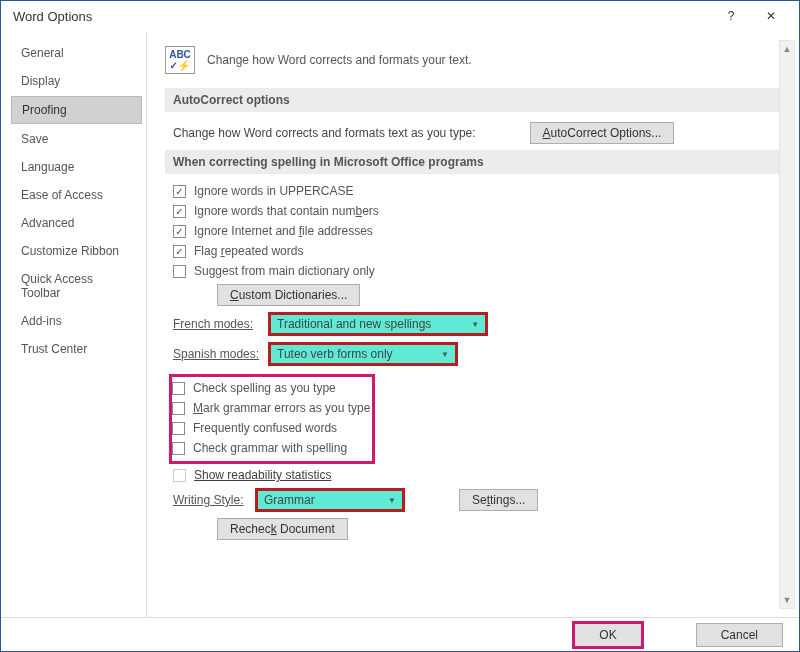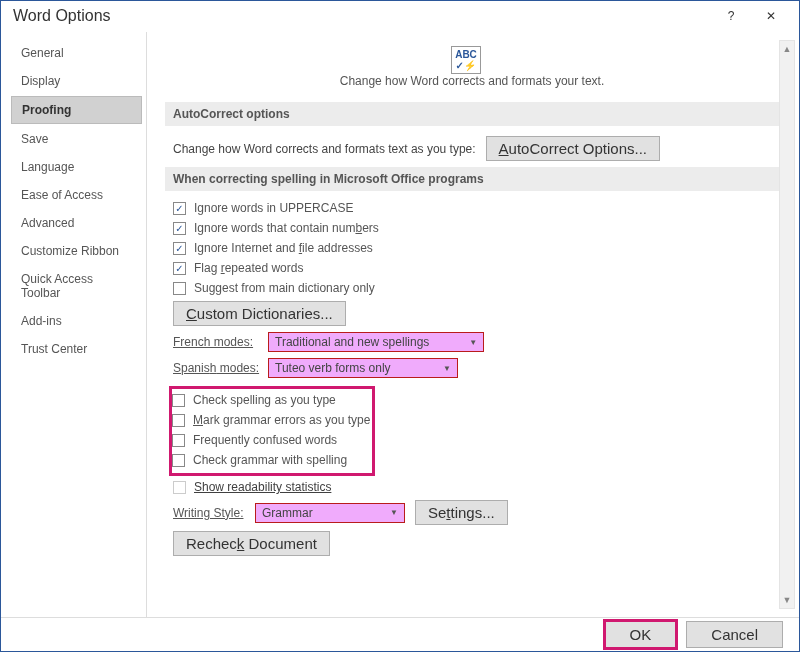--- a/index.html
+++ b/index.html
@@ -1,41 +1,41 @@
 <!DOCTYPE html>
 <html><head>
 <meta charset="utf-8">
 <style>
 * { box-sizing: border-box; margin: 0; padding: 0; }
 body { font-family: "Segoe UI", Tahoma, sans-serif; font-size: 12px; color: #444; background: #fff; }
 .window { width: 800px; height: 652px; border: 1px solid #2b579a; background: #fff; position: relative; display: flex; flex-direction: column; }
 .titlebar { height: 30px; display: flex; align-items: center; padding: 0 8px; color: #333; }
-.titlebar .title { flex: 1; font-size: 16px; padding-left: 4px; }
+.titlebar .title { flex: 1; font-size: 13px; padding-left: 4px; }
 .titlebar .winbtn { width: 40px; height: 30px; display: flex; align-items: center; justify-content: center; font-family: "Segoe UI Symbol", sans-serif; font-size: 12px; color: #333; cursor: pointer; }
 .body { flex: 1; display: flex; border-top: 1px solid transparent; overflow: hidden; }
 .sidebar { width: 140px; border-right: 1px solid #ddd; padding: 6px 0; background: #fff; margin-left: 6px; }
 .sidebar .item { padding: 6px 10px; margin: 2px 4px; color: #555; cursor: pointer; }
-.sidebar .item.selected { background: #d1d1d1; border: 1px solid #bbb; color: #333; font-weight: bold; }
+.sidebar .item.selected { background: #d1d1d1; border: 1px solid #bbb; color: #333; }
 .content { flex: 1; position: relative; padding: 10px 20px 10px 18px; overflow: hidden; }
 .scrollbar { position: absolute; right: 4px; top: 8px; bottom: 8px; width: 16px; background: #f1f1f1; border: 1px solid #e4e4e4; }
 .scrollbar .arrow { height: 16px; display: flex; align-items: center; justify-content: center; font-size: 9px; color: #888; cursor: pointer; }
 .scrollbar .arrow.down { position: absolute; bottom: 0; width: 100%; }
-.heading-row { display: flex; align-items: center; margin-bottom: 14px; margin-top: 4px; flex-direction: column; }
+.heading-row { display: flex; align-items: center; margin-bottom: 14px; margin-top: 4px; }
 .abc-icon { width: 30px; height: 28px; border: 1px solid #999; display: flex; flex-direction: column; align-items: center; justify-content: center; margin-right: 12px; font-size: 10px; font-weight: bold; color: #2b579a; background: #fff; }
 .abc-icon .check { color: #2b579a; font-size: 10px; }
 .heading-text { font-size: 12px; color: #555; }
 .section-hdr { background: #ececec; padding: 5px 8px; font-weight: 600; color: #555; margin-bottom: 10px; margin-top: 6px; }
 .indent { padding-left: 8px; }
 .line { display: flex; align-items: center; margin-bottom: 6px; color: #555; }
 .line label { cursor: pointer; }
 .cbox { width: 13px; height: 13px; border: 1px solid #888; margin-right: 8px; display: inline-flex; align-items: center; justify-content: center; font-size: 10px; color: #2b579a; background: #fff; cursor: pointer; }
 .cbox.checked::before { content: "✓"; }
 .cbox.disabled { border-color: #ccc; }
-.btn { border: 1px solid #adadad; background: #e1e1e1; padding: 3px 12px; font-size: 15px; color: #333; cursor: pointer; display: inline-block; }
-.dropdown { border: 1px solid #b91c1c; background: #f0abfc; padding: 2px 6px; display: inline-flex; align-items: center; justify-content: space-between; min-width: 160px; cursor: pointer; gap: 32px; }
+.btn { border: 1px solid #adadad; background: #e1e1e1; padding: 3px 12px; font-size: 12px; color: #333; cursor: pointer; display: inline-block; margin-left: 44px; }
+.dropdown { border: 3px solid #b91c1c; background: #5eead4; padding: 2px 6px; display: inline-flex; align-items: center; justify-content: space-between; min-width: 160px; cursor: pointer; gap: 32px; }
 .dropdown .caret { font-size: 8px; color: #555; margin-left: 8px; }
 .row { display: flex; align-items: center; margin-bottom: 6px; }
 .row .lbl { width: 95px; color: #555; text-decoration: underline; }
 .u { text-decoration: underline; }
 .highlight-box { border: 3px solid #d0186f; padding: 4px 2px 4px 0; margin: 2px 0 4px -4px; display: inline-block; }
 .disabled-text { color: #404040; text-decoration: underline; }
 .footer { height: 34px; border-top: 1px solid #ddd; display: flex; align-items: center; justify-content: flex-end; padding: 16px 16px; gap: 10px; }
 .footer .btn { padding: 4px 24px; }
 .btn.highlight { outline: 3px solid #d0186f; outline-offset: -1px; }
 </style>

